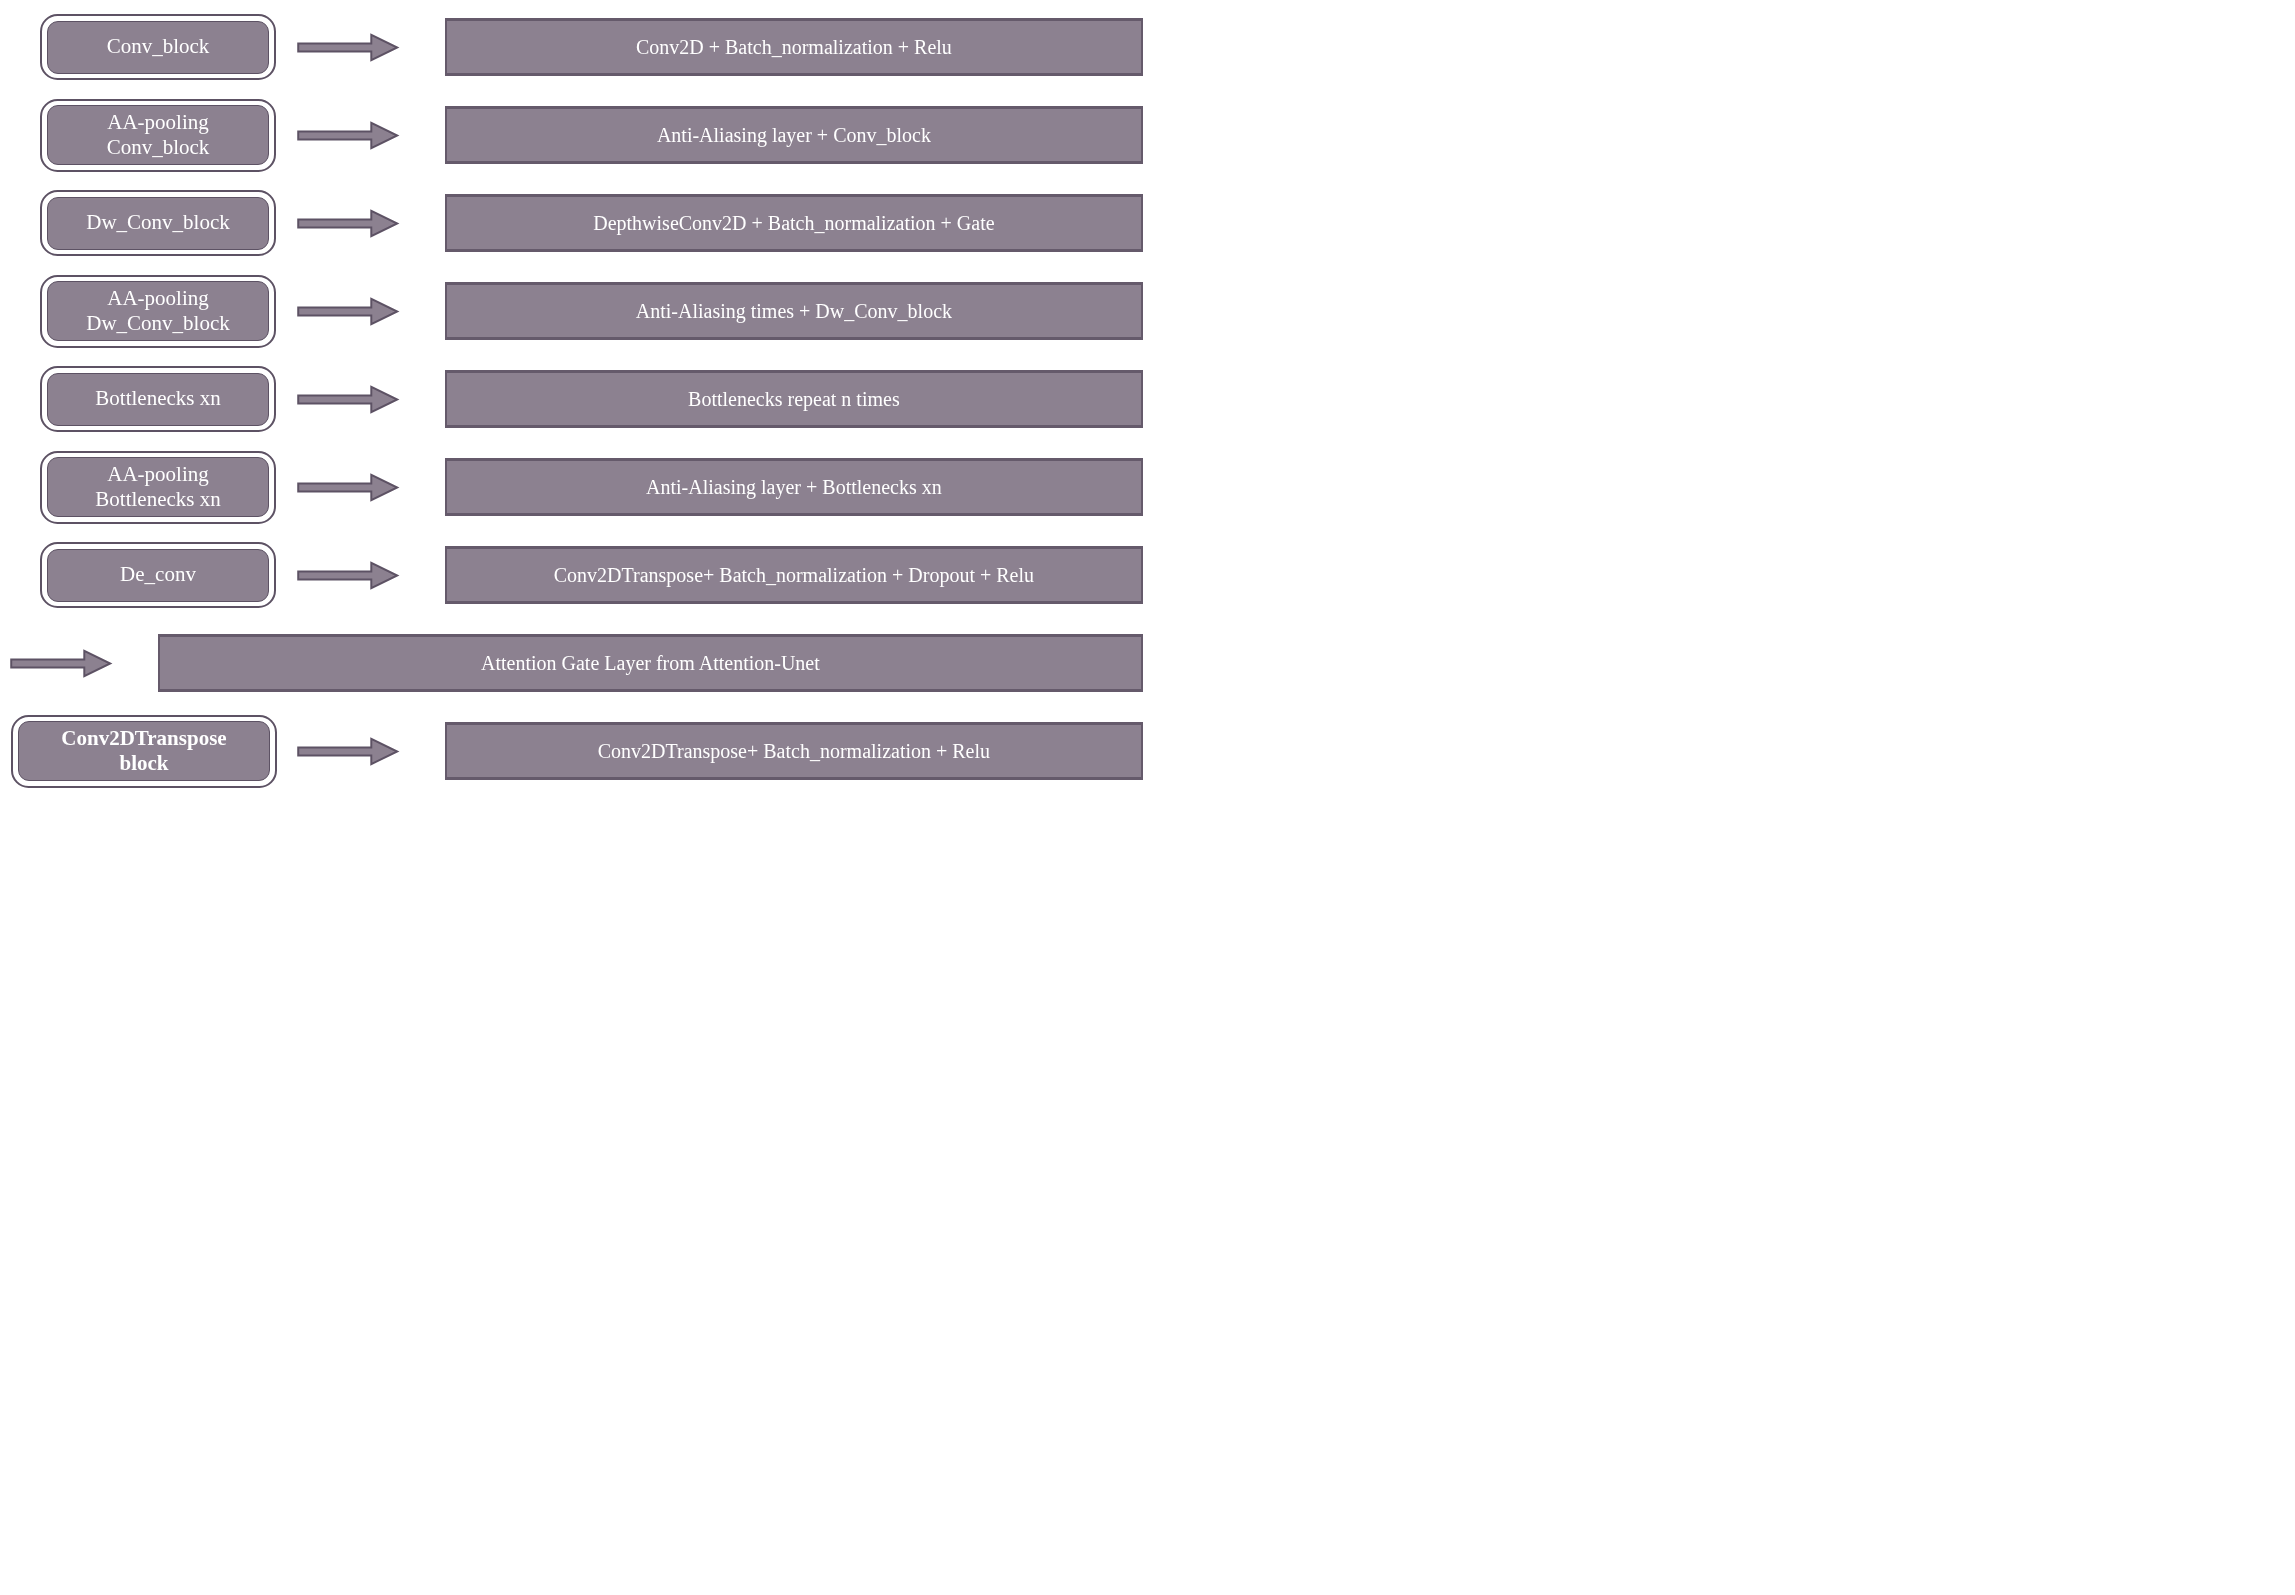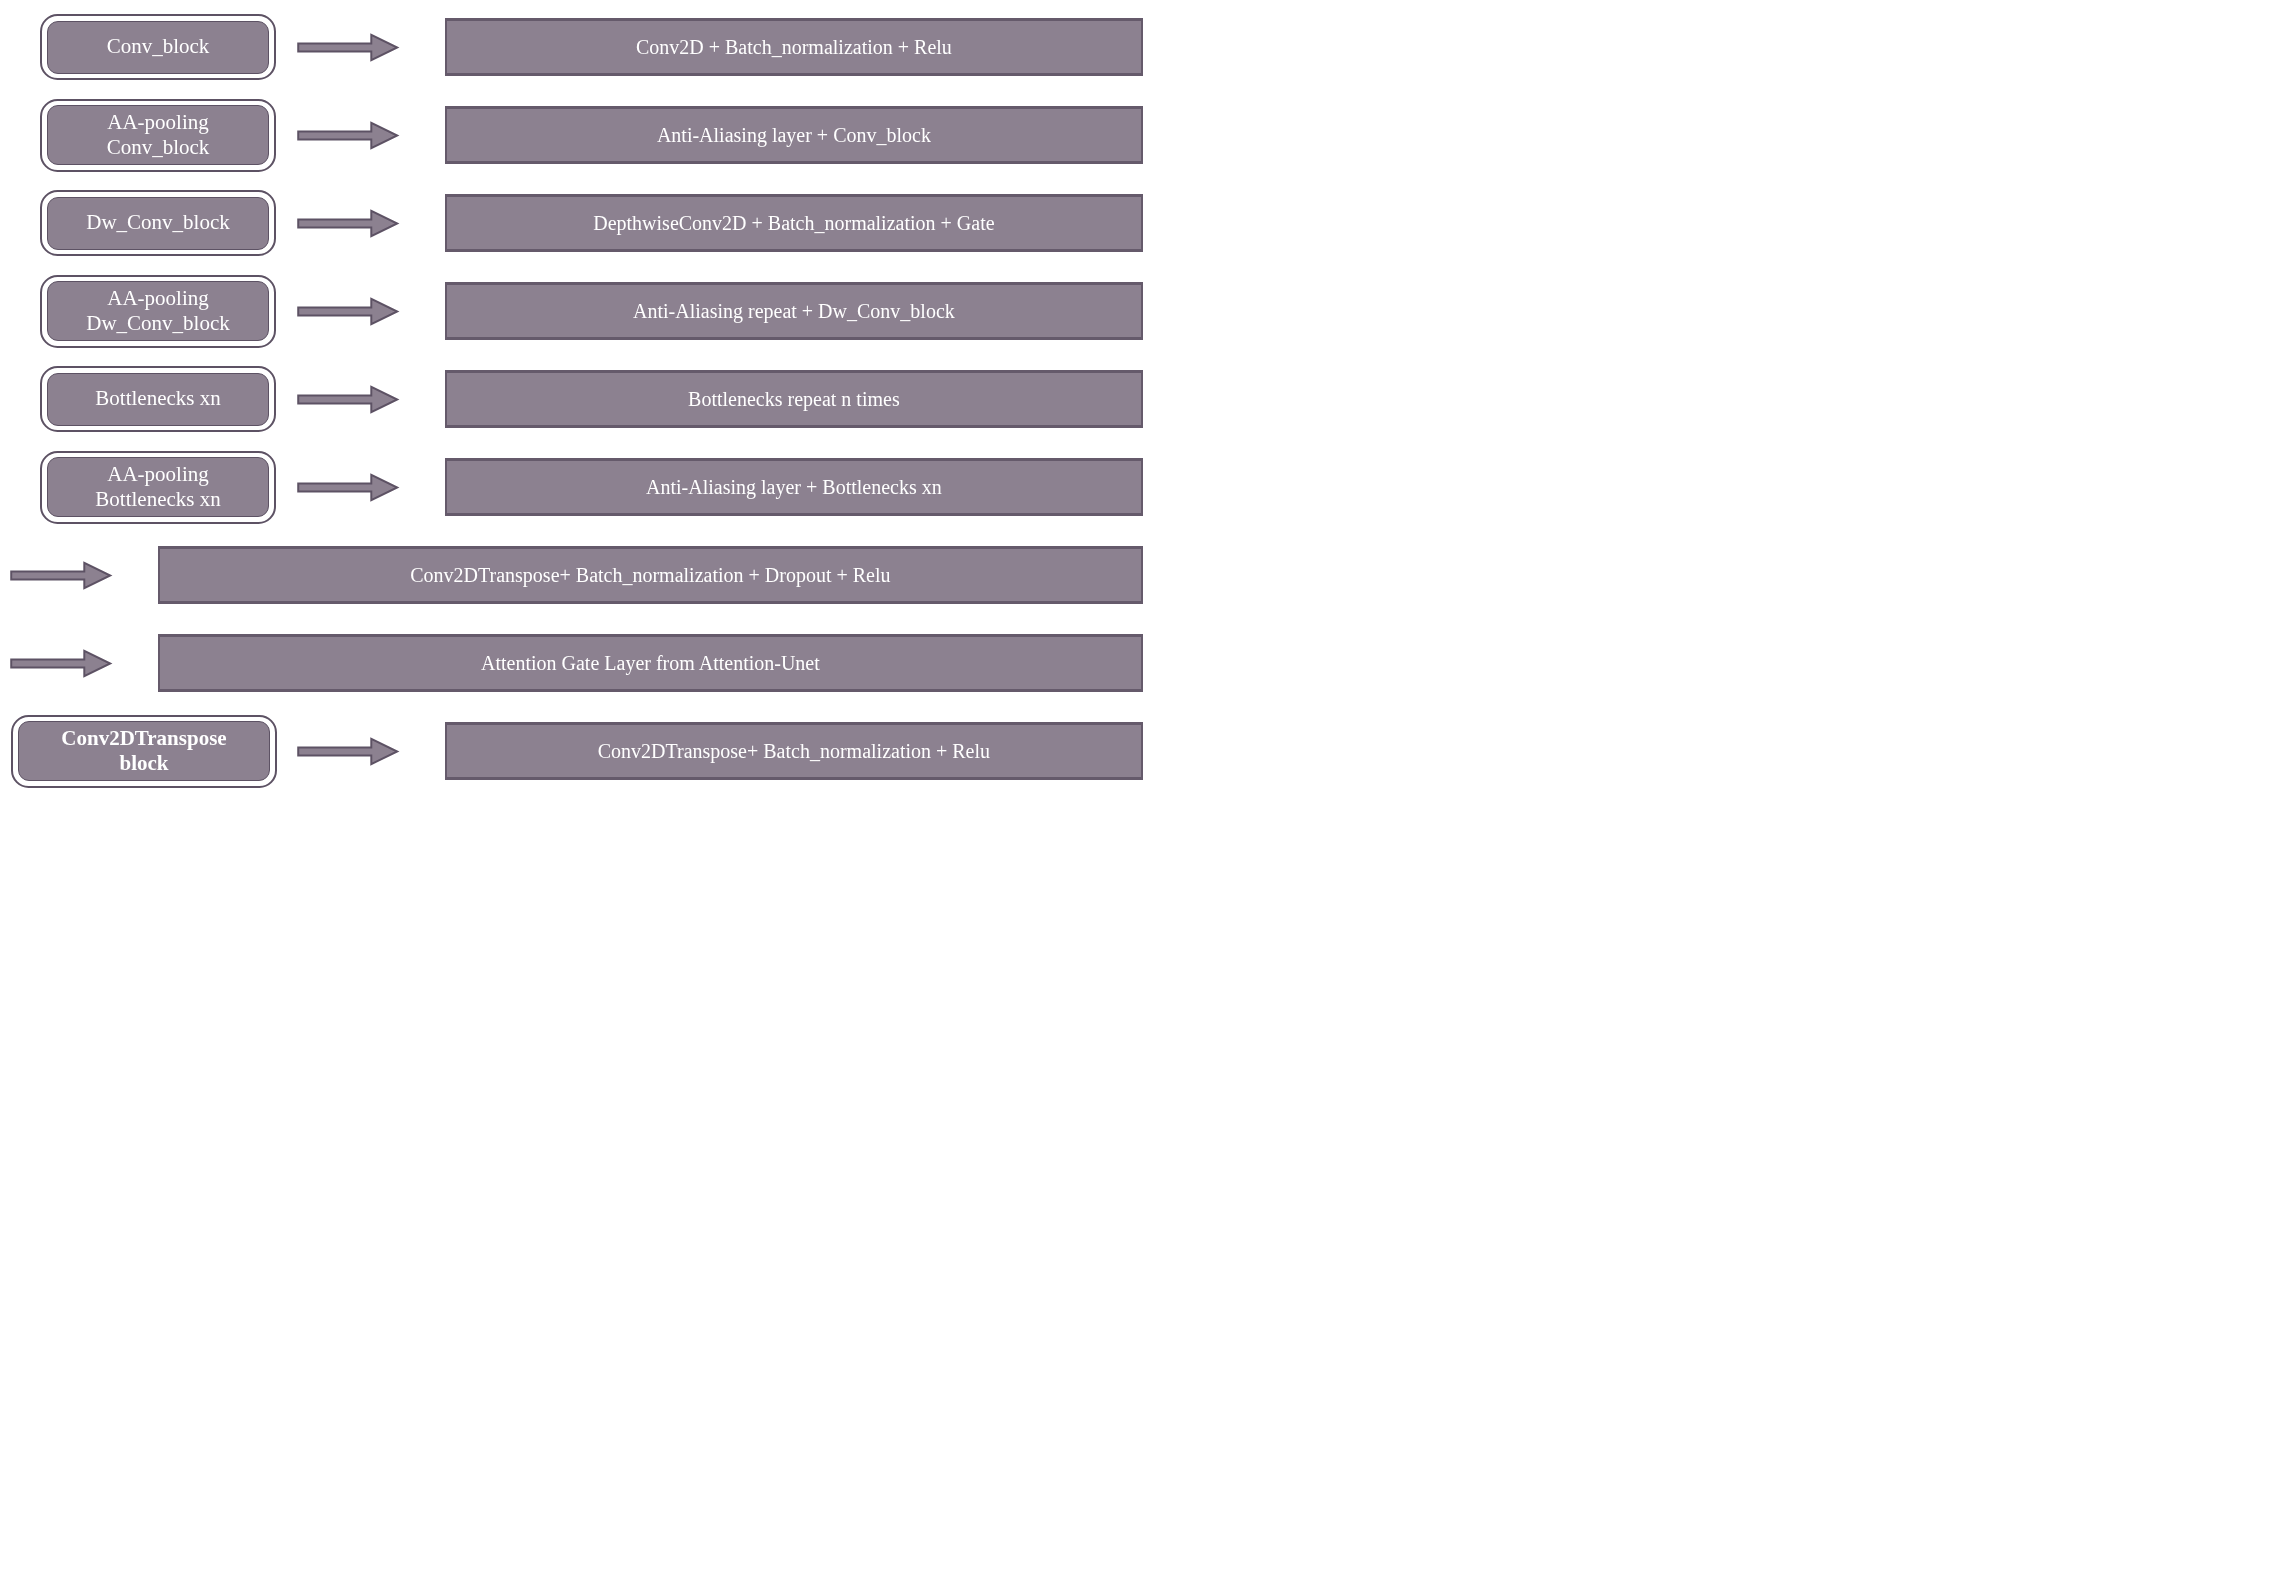--- a/index.html
+++ b/index.html
@@ -151,21 +151,21 @@
         <div class="pill-inner">AA-pooling
 Dw_Conv_block</div>
       </div>
     </div>
     <div class="arrow-cell">
       <svg width="103" height="33" viewBox="0 0 130 42" aria-hidden="true">
         <polygon points="1,16 94,16 94,5 127,21 94,37 94,26 1,26" fill="var(--block-fill)" stroke="var(--block-border)" stroke-width="2.5"></polygon>
       </svg>
     </div>
     <div class="right-cell">
-      <div class="desc-box">Anti-Aliasing repeat + Dw_Conv_block</div>
+      <div class="desc-box">Anti-Aliasing times + Dw_Conv_block</div>
     </div>
   </div>
 
   <div class="legend-row">
     <div class="left-cell">
       <div class="pill-outer">
         <div class="pill-inner">Bottlenecks xn</div>
       </div>
     </div>
     <div class="arrow-cell">
@@ -189,20 +189,25 @@
       <svg width="103" height="33" viewBox="0 0 130 42" aria-hidden="true">
         <polygon points="1,16 94,16 94,5 127,21 94,37 94,26 1,26" fill="var(--block-fill)" stroke="var(--block-border)" stroke-width="2.5"></polygon>
       </svg>
     </div>
     <div class="right-cell">
       <div class="desc-box">Anti-Aliasing layer + Bottlenecks xn</div>
     </div>
   </div>
 
   <div class="legend-row">
+    <div class="left-cell">
+      <div class="pill-outer">
+        <div class="pill-inner">De_conv</div>
+      </div>
+    </div>
     <div class="arrow-cell">
       <svg width="103" height="33" viewBox="0 0 130 42" aria-hidden="true">
         <polygon points="1,16 94,16 94,5 127,21 94,37 94,26 1,26" fill="var(--block-fill)" stroke="var(--block-border)" stroke-width="2.5"></polygon>
       </svg>
     </div>
     <div class="right-cell">
       <div class="desc-box">Conv2DTranspose+ Batch_normalization + Dropout + Relu</div>
     </div>
   </div>
 

